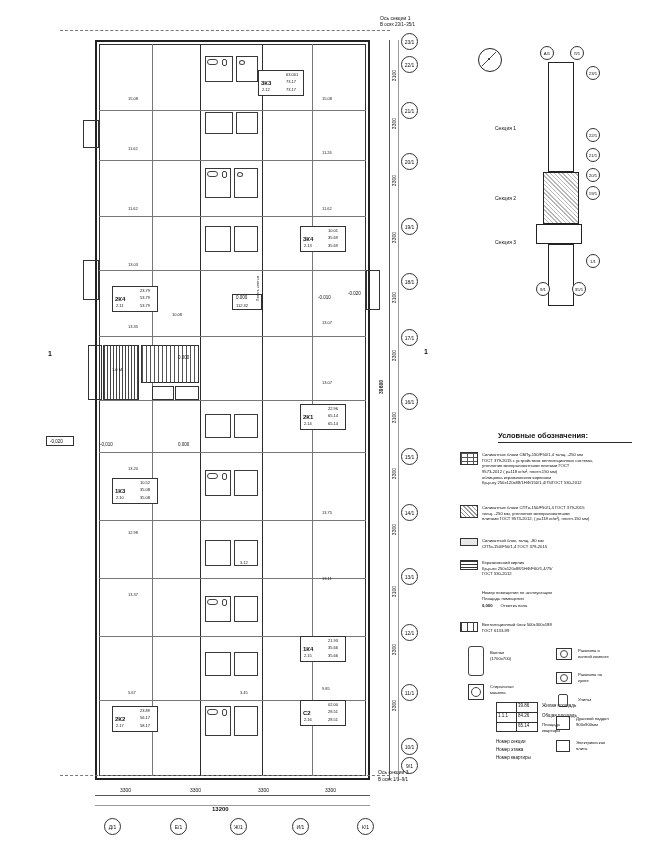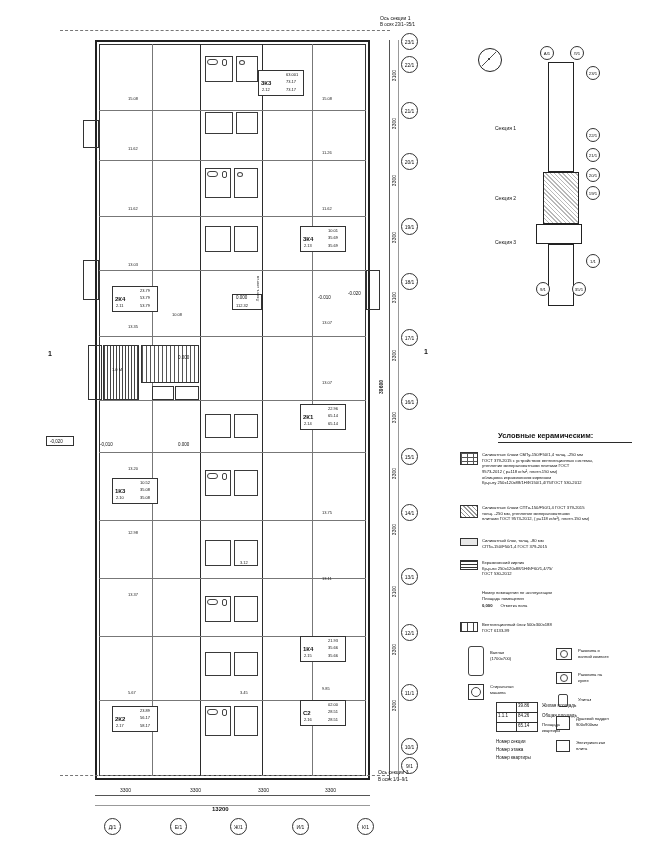--- a/index.html
+++ b/index.html
@@ -280,21 +280,21 @@
   <div class="axc sm" style="left:570px;top:46px;">Л/1</div>
   <div class="axc sm" style="left:586px;top:66px;">23/1</div>
   <div class="axc sm" style="left:586px;top:128px;">22/1</div>
   <div class="axc sm" style="left:586px;top:148px;">21/1</div>
   <div class="axc sm" style="left:586px;top:168px;">20/1</div>
   <div class="axc sm" style="left:586px;top:186px;">19/1</div>
   <div class="axc sm" style="left:586px;top:254px;">1/1</div>
   <div class="axc sm" style="left:536px;top:282px;">9/1</div>
   <div class="axc sm" style="left:572px;top:282px;">35/1</div>
 
-  <div class="t legend-title" style="left:498px;top:432px;">Условные керамическим:</div>
+  <div class="t legend-title" style="left:498px;top:432px;">Условные обозначения:</div>
   <div class="ln hl" style="left:498px;top:442px;width:134px;"></div>
 
   <div class="lg-row" style="left:460px;top:452px;width:186px;">
     <div class="sw grid"></div>
     <div class="lg-txt">Силикатные блоки СБПу-150/F50/1,4 толщ. -250 мм
 ГОСТ 379-2015 с устройством вентиляционных системы,
 утепление минераловатными плитами ГОСТ
 9573-2012 ( р=118 кг/м², плотн.150 мм)
 облицовка керамическим кирпичом
 Кр-р-пу 250х120х88/1НФ/150/1,4/75/ГОСТ 530-2012</div>

